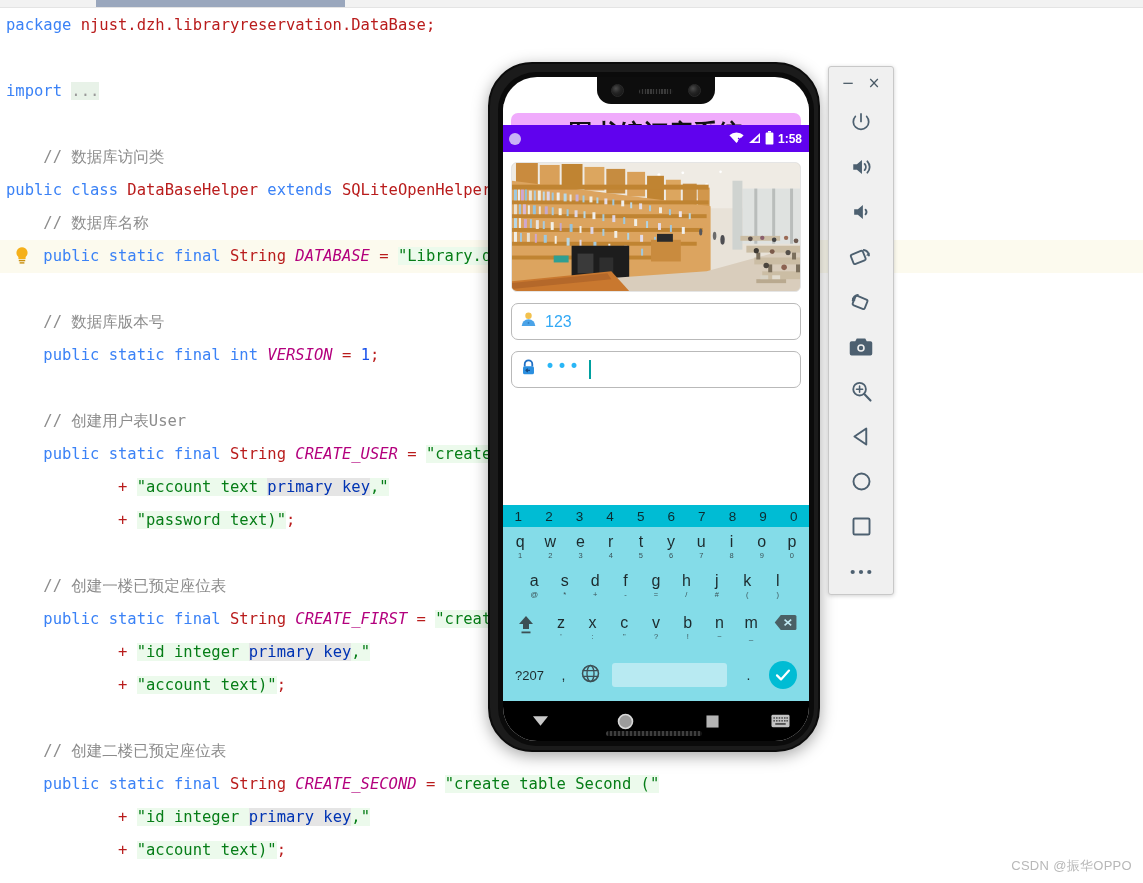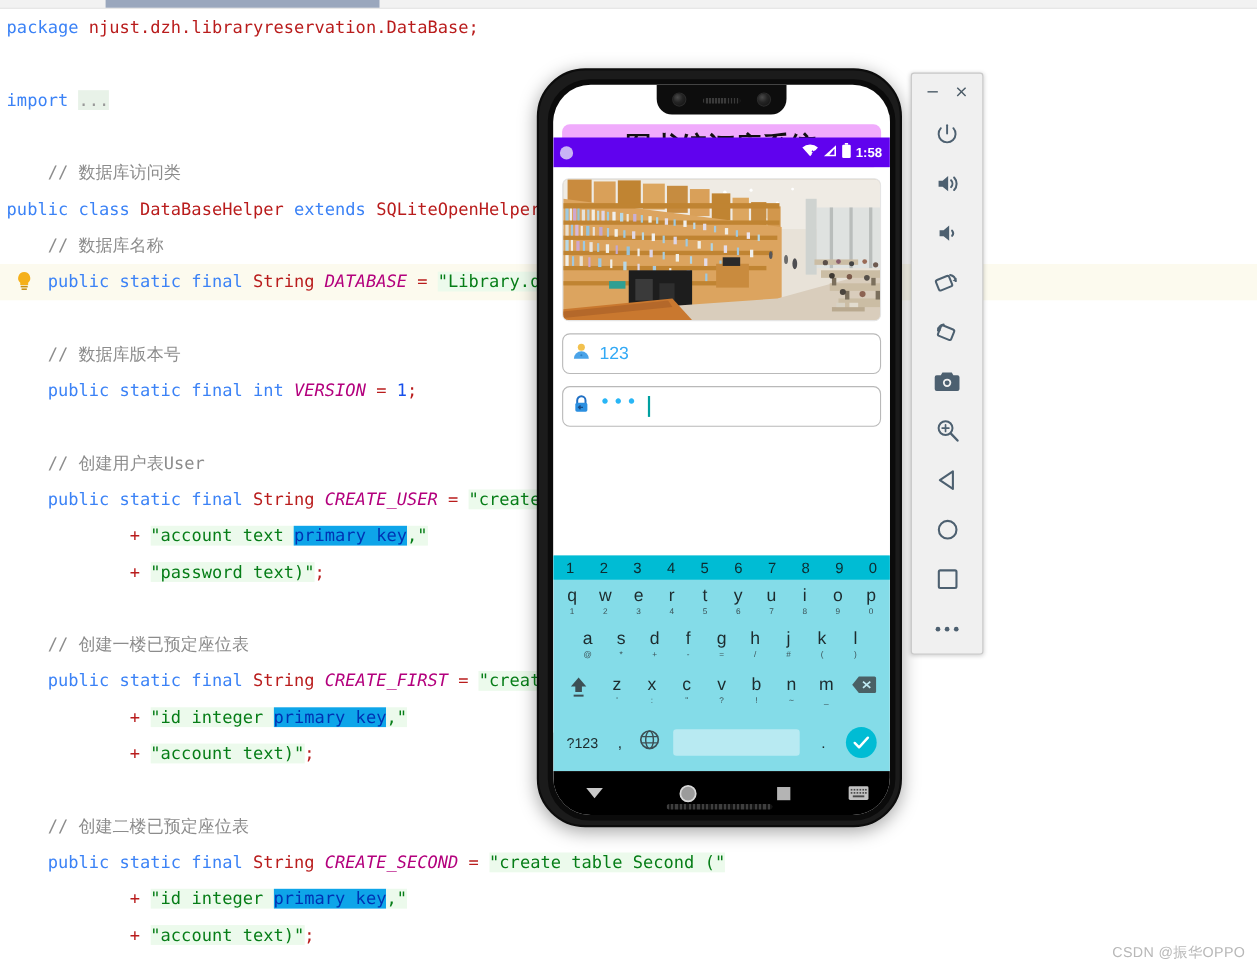--- a/index.html
+++ b/index.html
@@ -31,21 +31,21 @@
     line-height:33px;
     white-space:pre;
     color:#080808;
   }
   .ln { position:relative; height:33px; padding-left:6px; }
   .ln.hl { background:#fcfaee; }
   .kw   { color:#3b82f6; }
   .cmt  { color:#8c8c8c; }
   .cst  { color:#b3007d; font-style:italic; }
   .str  { color:#067d17; background:#ecfaec; }
-  .strp { color:#0033b3; background:#0ea5e9; }
+  .strp { color:#0033b3; background:#e5e5e5; }
   .fold { background:#e8f2e8; color:#999; }
   .plain{ color:#b91c1c; }
   .num  { color:#1750eb; }
   .gutter-bulb {
     position:absolute; left:14px; top:5px; width:16px; height:22px;
   }
 
   
   #emulator {
     position:absolute; left:488px; top:62px;
@@ -626,21 +626,21 @@
                 </div>
               </div>
             <div class="key del-key">
               <svg width="23" height="17" viewBox="0 0 24 18">
                 <path d="M7 1 H22 A1.6 1.6 0 0 1 23.6 2.6 V15.4 A1.6 1.6 0 0 1 22 17 H7 L0.6 9 Z" fill="#4a6065"></path>
                 <path d="M11 6 L18 12 M18 6 L11 12" stroke="#bfe9f2" stroke-width="1.7"></path>
               </svg>
             </div>
           </div>
           <div class="kb-row" id="row4">
-            <div id="sym-key">?123</div>
+            <div id="sym-key">?207</div>
             <div class="key k-sym">,</div>
             <div class="key">
               <svg width="19" height="19" viewBox="0 0 20 20">
                 <circle cx="10" cy="10" r="8.4" fill="none" stroke="#3c4f54" stroke-width="1.6"></circle>
                 <ellipse cx="10" cy="10" rx="3.7" ry="8.4" fill="none" stroke="#3c4f54" stroke-width="1.4"></ellipse>
                 <path d="M1.8 7 H18.2 M1.8 13 H18.2" stroke="#3c4f54" stroke-width="1.4"></path>
               </svg>
             </div>
             <div id="space-bar"></div>
             <div class="key k-sym">.</div>

